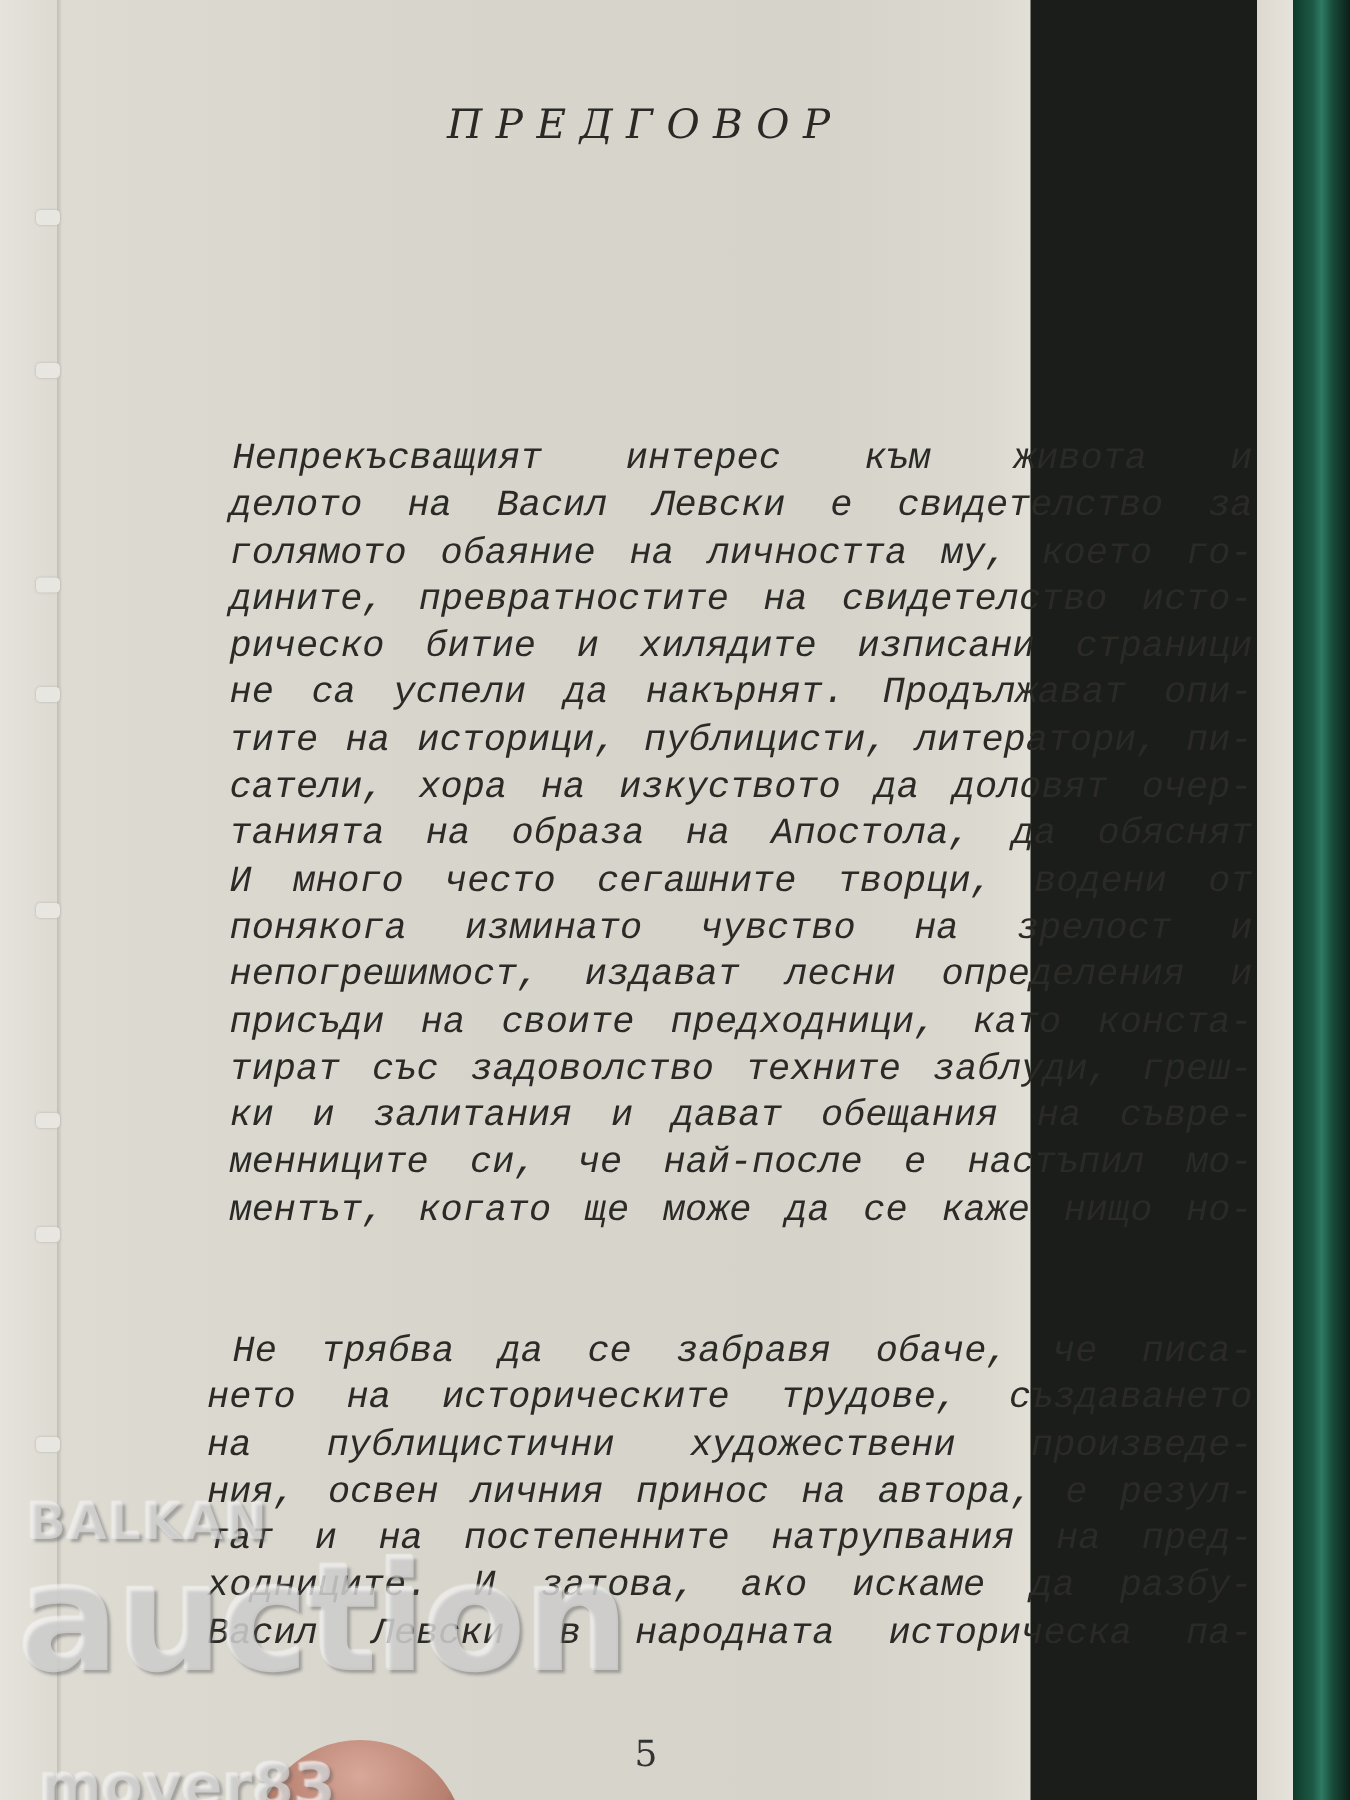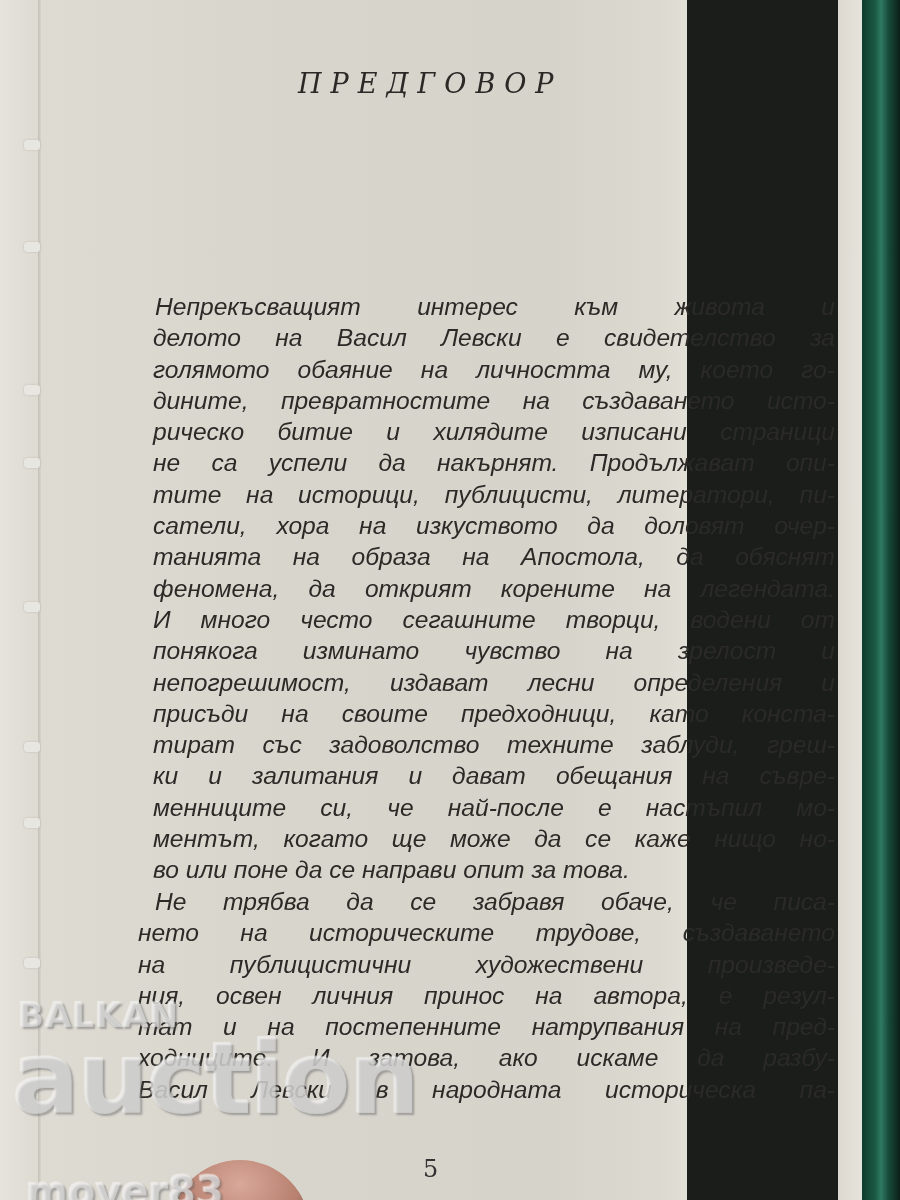--- a/index.html
+++ b/index.html
@@ -28,21 +28,21 @@
     position:absolute; left:862px; top:0; width:38px; height:1200px;
     background: linear-gradient(90deg, #0f3a2c 0%, #1c5a45 35%, #2f7a63 50%, #174b39 70%, #0c1f18 100%);
   }
   .title {
     position:absolute; left:298px; top:68px;
     font-family:"DejaVu Serif", serif; font-style:italic;
     font-size:27px; letter-spacing:9px; color:#2a2926;
   }
   .text {
     position:absolute; left:155px; top:291px; width:680px;
-    font-family:Liberation Sans, sans-serif; font-style:italic;
+    font-family:Liberation Mono, monospace; font-style:italic;
     font-size:24.6px; line-height:31.3px; color:#2b2a27;
   }
   .line { display:block; white-space:nowrap; text-align:justify; text-align-last:justify; }
   .line.last { text-align-last:left; }
   .line.flush { margin-left:-2px; }
   .page-num {
     position:absolute; left:423px; top:1155px;
     font-family:"DejaVu Serif", serif; font-size:24px; color:#333;
   }
   .watermark {
@@ -73,36 +73,34 @@
   <div class="stitch" style="top:818px"></div>
   <div class="stitch" style="top:958px"></div>
   <div class="next-page-edge"></div>
 
   <div class="title">ПРЕДГОВОР</div>
 
   <div class="text">
     <span class="line" style="padding-left:0">Непрекъсващият интерес към живота и</span>
     <span class="line flush">делото на Васил Левски е свидетелство за</span>
     <span class="line flush">голямото обаяние на личността му, което го-</span>
-    <span class="line flush">дините, превратностите на създаването исто-</span>
+    <span class="line flush">дините, превратностите на свидетелство исто-</span>
     <span class="line flush">рическо битие и хилядите изписани страници</span>
     <span class="line flush">не са успели да накърнят. Продължават опи-</span>
     <span class="line flush">тите на историци, публицисти, литератори, пи-</span>
     <span class="line flush">сатели, хора на изкуството да доловят очер-</span>
     <span class="line flush">танията на образа на Апостола, да обяснят</span>
-    <span class="line flush">феномена, да открият корените на легендата.</span>
     <span class="line flush">И много често сегашните творци, водени от</span>
     <span class="line flush">понякога изминато чувство на зрелост и</span>
     <span class="line flush">непогрешимост, издават лесни определения и</span>
     <span class="line flush">присъди на своите предходници, като конста-</span>
     <span class="line flush">тират със задоволство техните заблуди, греш-</span>
     <span class="line flush">ки и залитания и дават обещания на съвре-</span>
     <span class="line flush">менниците си, че най-после е настъпил мо-</span>
     <span class="line flush">ментът, когато ще може да се каже нищо но-</span>
-    <span class="line flush last">во или поне да се направи опит за това.</span>
   </div>
 
   <div class="text" style="top:886px; left:155px;">
     <span class="line">Не трябва да се забравя обаче, че писа-</span>
     <span class="line flush" style="margin-left:-17px">нето на историческите трудове, създаването</span>
     <span class="line flush" style="margin-left:-17px">на публицистични художествени произведе-</span>
     <span class="line flush" style="margin-left:-17px">ния, освен личния принос на автора, е резул-</span>
     <span class="line flush" style="margin-left:-17px">тат и на постепенните натрупвания на пред-</span>
     <span class="line flush" style="margin-left:-17px">ходниците. И затова, ако искаме да разбу-</span>
     <span class="line flush" style="margin-left:-17px">Васил Левски в народната историческа па-</span>

